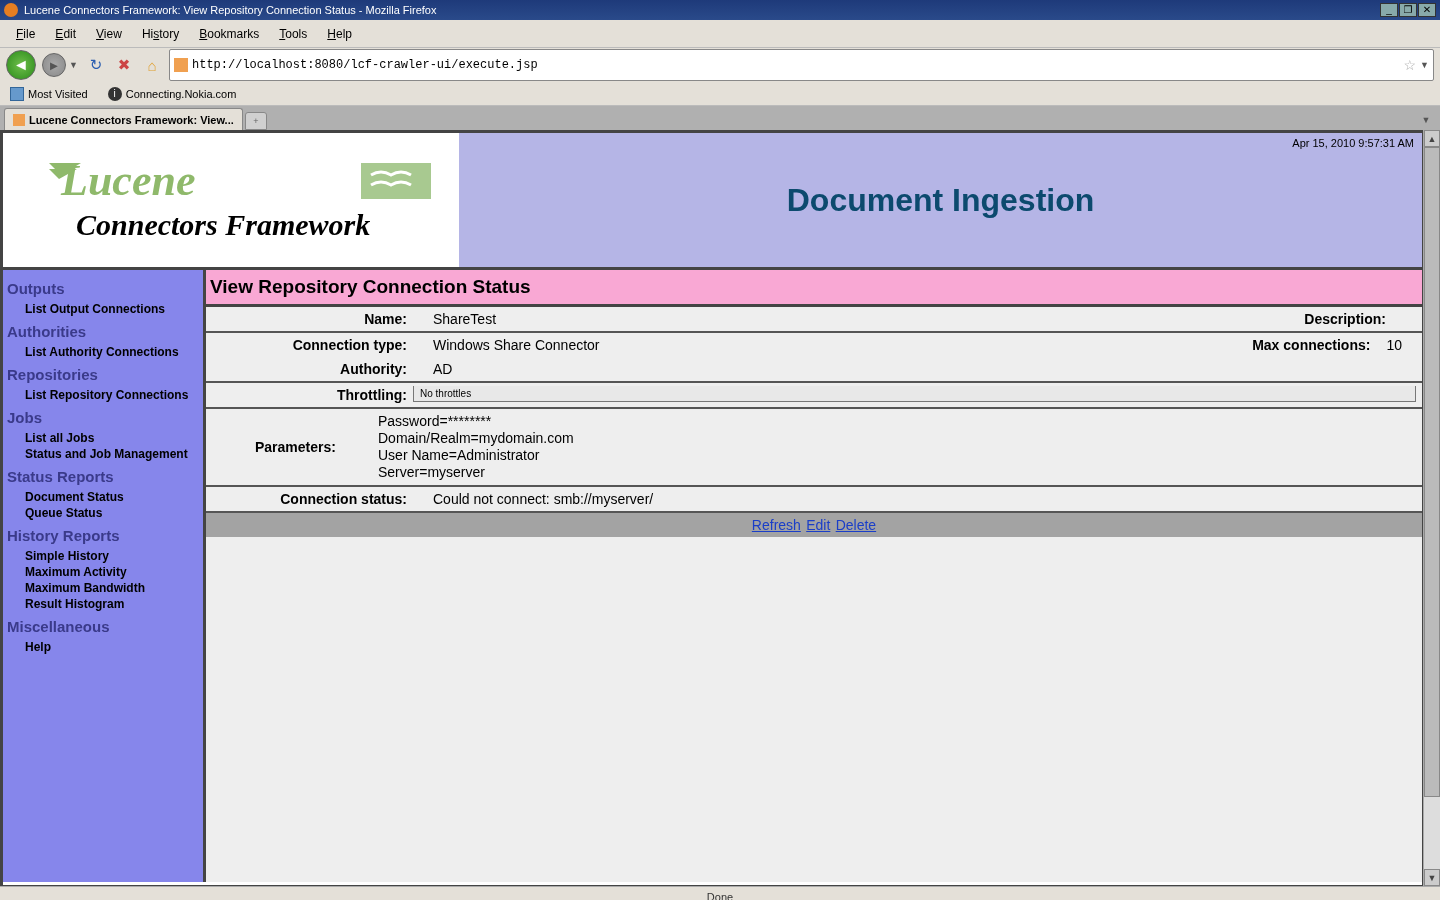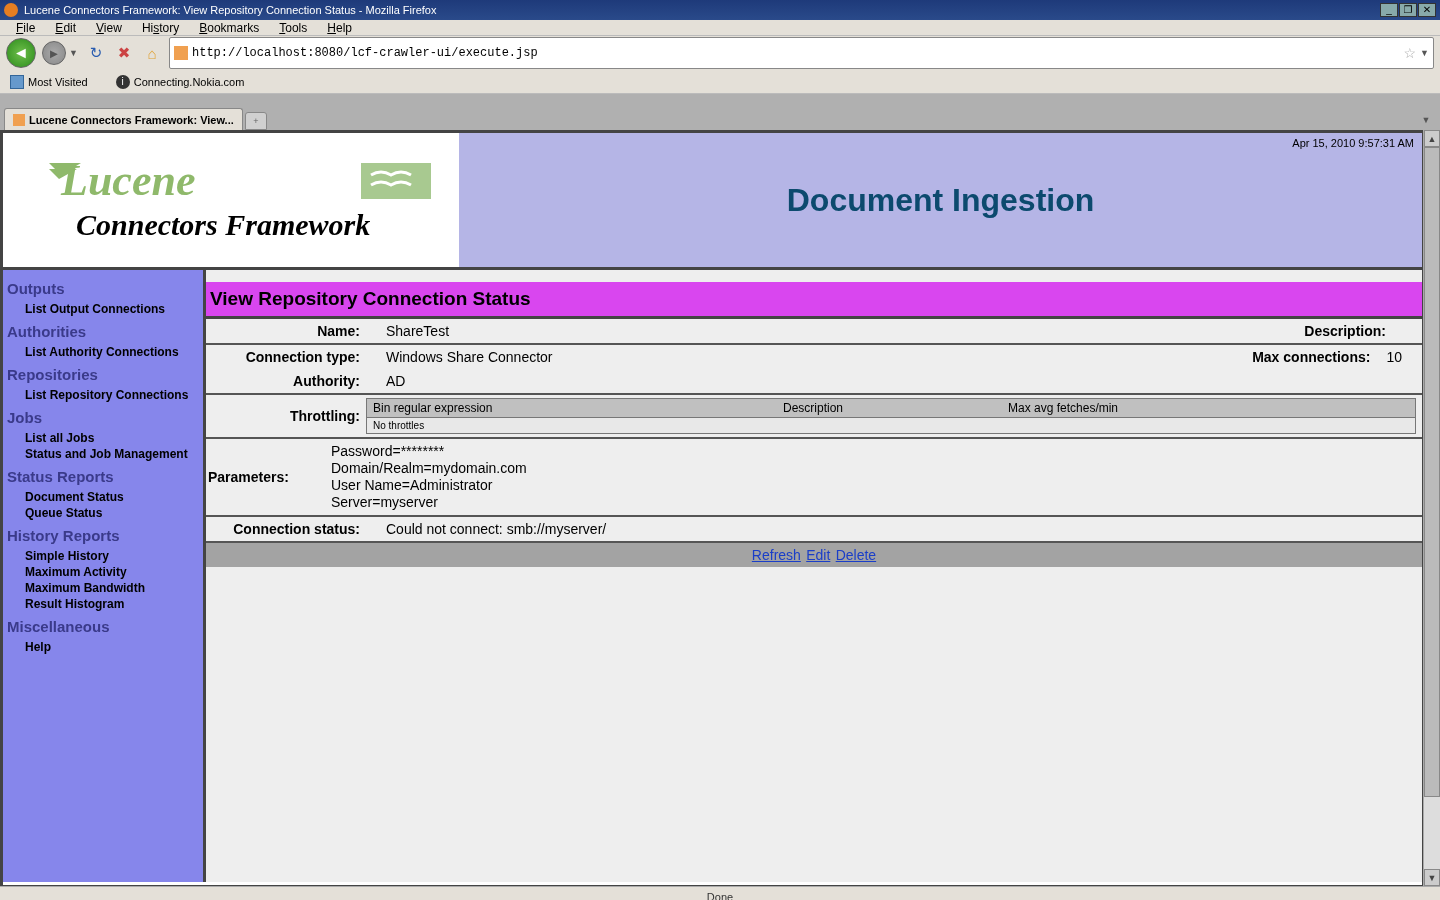--- a/index.html
+++ b/index.html
@@ -6,21 +6,21 @@
 body { font-family: Arial, sans-serif; font-size: 12px; background: #c0c0c0; width: 1440px; height: 900px; overflow: hidden; }
 
 
 .titlebar { background: linear-gradient(#1e3a7a, #2a4a8a); color: #fff; height: 20px; display: flex; align-items: center; padding: 0 4px; font-size: 11px; }
 .titlebar .ff-icon { width: 14px; height: 14px; background: #e67e22; border-radius: 50%; margin-right: 6px; display:inline-block; position:relative; }
 .titlebar .title-text { flex: 1; }
 .titlebar .win-btns { display: flex; gap: 1px; }
 .titlebar .win-btn { width: 18px; height: 14px; background: #8aa; border: 1px solid #333; font-size: 10px; text-align: center; line-height: 12px; color:#000; cursor:pointer; }
 
 
-.menubar { background: #e4e0d8; height: 16px; display: flex; align-items: center; padding: 0 6px; font-size: 12px; border-bottom: 1px solid #bbb; }
+.menubar { background: #e4e0d8; height: 28px; display: flex; align-items: center; padding: 0 6px; font-size: 12px; border-bottom: 1px solid #bbb; }
 .menubar span { padding: 2px 10px; cursor:pointer; }
 .menubar span u { text-decoration: underline; }
 
 
 .navbar { background: #e4e0d8; height: 34px; display: flex; align-items: center; padding: 0 6px; gap: 6px; }
 .nav-back { width: 30px; height: 30px; border-radius: 50%; background: radial-gradient(#6fbf4b,#2a8a1a); border:1px solid #666; display:flex;align-items:center;justify-content:center;color:#fff;font-size:16px; cursor:pointer;}
 .nav-fwd { width: 24px; height: 24px; border-radius: 50%; background: radial-gradient(#aaa,#888); border:1px solid #666; display:flex;align-items:center;justify-content:center;color:#555;font-size:13px; cursor:pointer;}
 .nav-drop { width:10px;color:#555;font-size:9px;cursor:pointer;margin-left:-3px;}
 .nav-icon { width: 22px; height: 22px; display:flex;align-items:center;justify-content:center;font-size:15px; cursor:pointer; color:#2a5db0;}
 .nav-stop { color:#cc4444; }
@@ -30,27 +30,27 @@
 .urlbar input { flex:1; border:0; outline:none; font-size:12px; font-family:"Courier New",monospace; }
 .urlbar .star { color:#aaa; font-size:14px; cursor:pointer;}
 .urlbar .urldrop { color:#555;font-size:9px;cursor:pointer;}
 .searchbar { width: 230px; height: 24px; background:#fff; border:1px solid #888; border-radius:2px; display:flex; align-items:center; padding:0 4px; gap:4px;}
 .searchbar .gicon { width:14px;height:14px; }
 .searchbar .gicon svg{display:block;}
 .searchbar input { flex:1; border:0; outline:none; font-size:12px; color:#888; font-style:italic;}
 .searchbar .mag { color:#2a5db0; font-size:12px; cursor:pointer;}
 
 
-.bookbar { background:#e4e0d8; height: 24px; display:flex; align-items:center; padding:0 6px; gap:20px; font-size:11px; border-bottom:1px solid #bbb;}
+.bookbar { background:#e4e0d8; height: 24px; display:flex; align-items:center; padding:0 6px; gap:12px; font-size:11px; border-bottom:1px solid #bbb;}
 .bookbar .bitem { display:flex; align-items:center; gap:4px; cursor:pointer; padding:2px 4px;}
 .bookbar .bicon { width:14px;height:14px;background:#6699cc;border:1px solid #336699;}
 .bookbar .bicon2 { width:14px;height:14px;background:#333;border-radius:50%;display:flex;align-items:center;justify-content:center;color:#fff;font-size:10px;}
 
 
-.tabbar { background:#b0b0b0; height: 36px; display:flex; align-items:flex-end; padding:0 4px;}
+.tabbar { background:#b0b0b0; height: 24px; display:flex; align-items:flex-end; padding:0 4px;}
 .tab { background:#e4e0d8; border:1px solid #888; border-bottom:none; border-radius:3px 3px 0 0; height:22px; display:flex;align-items:center; padding:0 8px; gap:4px; font-size:11px; font-weight:bold; max-width:240px;cursor:pointer;}
 .tab .tabicon{width:12px;height:12px;background:#f0a050;}
 .tab-add { width:22px;height:18px;border:1px solid #888;background:#d0d0d0;margin-left:2px;display:flex;align-items:center;justify-content:center;color:#666;font-size:9px;border-radius:3px 3px 0 0;cursor:pointer;}
 .tablist-btn { margin-left:auto; width:20px;height:20px; display:flex;align-items:center;justify-content:center;color:#555;font-size:9px;cursor:pointer;}
 
 
 .content-wrap { height: 756px; display:flex; background:#fff;}
 .content-inner { flex:1; overflow:hidden; border:3px solid #444; border-right:1px solid #444; border-bottom:1px solid #444;}
 .vscroll { width:17px; background:#ddd; border-left:1px solid #aaa; display:flex; flex-direction:column;}
 .vscroll .vbtn{height:17px;background:#ccc;border:1px solid #888;display:flex;align-items:center;justify-content:center;font-size:9px;color:#444;cursor:pointer;}
@@ -65,26 +65,26 @@
 .header-ts{ position:absolute; top:4px; right:8px; font-size:11px; color:#000;}
 .header-title{ font-size:32px; font-weight:bold; color:#0c4a6e;}
 
 
 .app-body{ display:flex; height: calc(100% - 140px);}
 .sidebar{ width:200px; background:#8686eb; padding:4px 4px; overflow:hidden;}
 .sidebar h3{ font-size:15px; font-weight:bold; color:#3a3a8a; margin:6px 0 4px 0;}
 .sidebar a{ display:block; color:#000; font-size:12px; font-weight:bold; padding:1px 0 1px 18px; text-decoration:none;cursor:pointer;}
 
 .main{ flex:1; background:#eeeeee; border-left:3px solid #444;}
-.page-title{ font-size:19px; font-weight:bold; padding:6px 4px; color:#000; background:#d946ef;margin-top:12px;}
+.page-title{ font-size:19px; font-weight:bold; padding:6px 4px; color:#000; background:#f9a8d4;}
 .hr{ height:3px; background:#444; margin:0;}
 
 .details{ width:100%; font-size:14px;}
 .details .row{ display:flex; border-bottom:2px solid #555;}
-.details .lcol{ width:160px; text-align:right; padding:4px 6px; font-weight:bold; color:#000;}
+.details .lcol{ width:160px; text-align:right; padding:4px 6px; font-weight:bold; color:#000;margin-left:47px;}
 .details .lcol2{ padding:4px 10px 4px 20px; color:#000;}
 .details .rcol{ margin-left:auto; text-align:right; padding:4px 6px; font-weight:bold; color:#000;}
 .details .rval{ padding:4px 20px 4px 10px; color:#000; text-align:right;}
 .details .stack{ display:flex;flex-direction:column;}
 .details .stack > div{display:flex;}
 
 .throttle-box{ flex:1; margin:3px 6px 3px 0;}
 .throttle-head{ background:#c0c0c0; border:1px solid #777; display:flex; font-size:12px; padding:2px 6px;}
 .throttle-head span:nth-child(1){flex:0 0 410px;}
 .throttle-head span:nth-child(2){flex:0 0 225px;}
@@ -226,25 +226,20 @@
               <div>
                 <div class="lcol">Authority:</div>
                 <div class="lcol2">AD</div>
               </div>
             </div>
           </div>
 
           <div class="row">
             <div class="lcol" style="align-self:center">Throttling:</div>
             <div class="throttle-box">
-              <div class="throttle-head">
-                <span>Bin regular expression</span>
-                <span>Description</span>
-                <span>Max avg fetches/min</span>
-              </div>
               <div class="throttle-body">No throttles</div>
             </div>
           </div>
 
           <div class="row params">
             <div class="lcol" style="text-align:left;width:115px;padding-left:2px;">Parameters:</div>
             <div class="pval">
               <div>Password=********</div>
               <div>Domain/Realm=mydomain.com</div>
               <div>User Name=Administrator</div>

